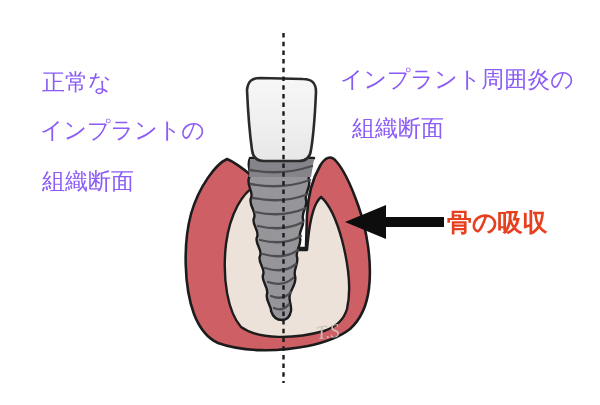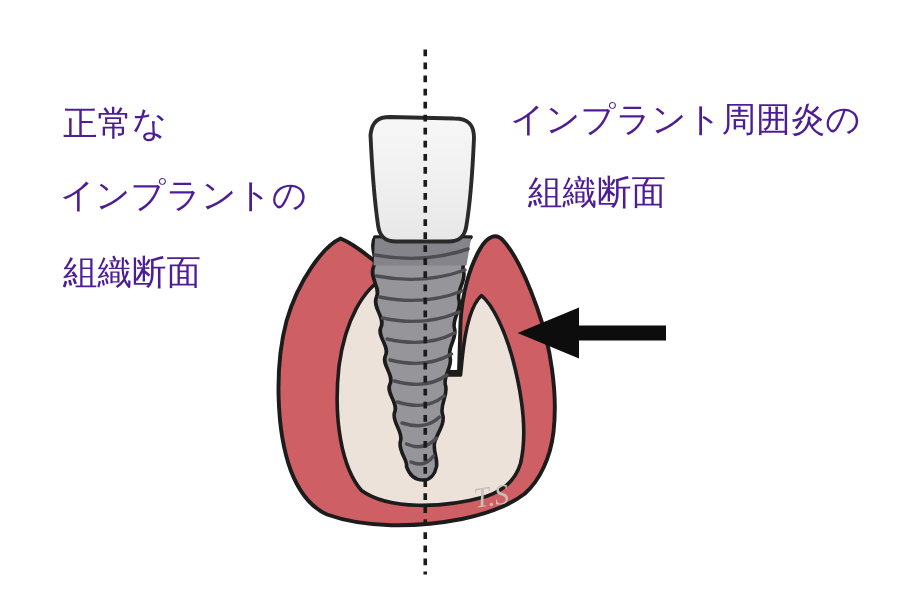--- a/index.html
+++ b/index.html
@@ -2,21 +2,21 @@
 <html><head>
 <meta charset="utf-8">
 <style>
   html,body{margin:0;padding:0;background:#ffffff;}
   #stage{
     position:relative;width:600px;height:405px;background:#ffffff;overflow:hidden;
     font-family:"Liberation Sans",sans-serif;
   }
   #stage svg{position:absolute;left:0;top:0;}
   .caption-line{
-    position:absolute;font-size:23px;line-height:24px;color:#4c1d95;
+    position:absolute;font-size:23px;line-height:24px;color:#8b5cf6;
     letter-spacing:0px;white-space:nowrap;
   }
   .caption-left-1{left:42px;top:70px;}
   .caption-left-2{left:40px;top:118px;}
   .caption-left-3{left:42px;top:169px;}
   .caption-right-1{left:340px;top:68px;font-family:Liberation Serif, serif;}
   .caption-right-2{left:352px;top:116px;}
   .arrow-label{
     position:absolute;left:447px;top:206px;font-size:25px;font-weight:bold;
     color:#e6401f;white-space:nowrap;
@@ -125,16 +125,17 @@
     <div class="caption-line caption-left-1">正常な</div>
     <div class="caption-line caption-left-2">インプラントの</div>
     <div class="caption-line caption-left-3">組織断面</div>
   </div>
 
   <div>
     <div class="caption-line caption-right-1">インプラント周囲炎の</div>
     <div class="caption-line caption-right-2">組織断面</div>
   </div>
 
+  <div class="arrow-label">骨の吸収</div>
 
   <div class="signature">T.S</div>
 
 </div>
 
 </body></html>

